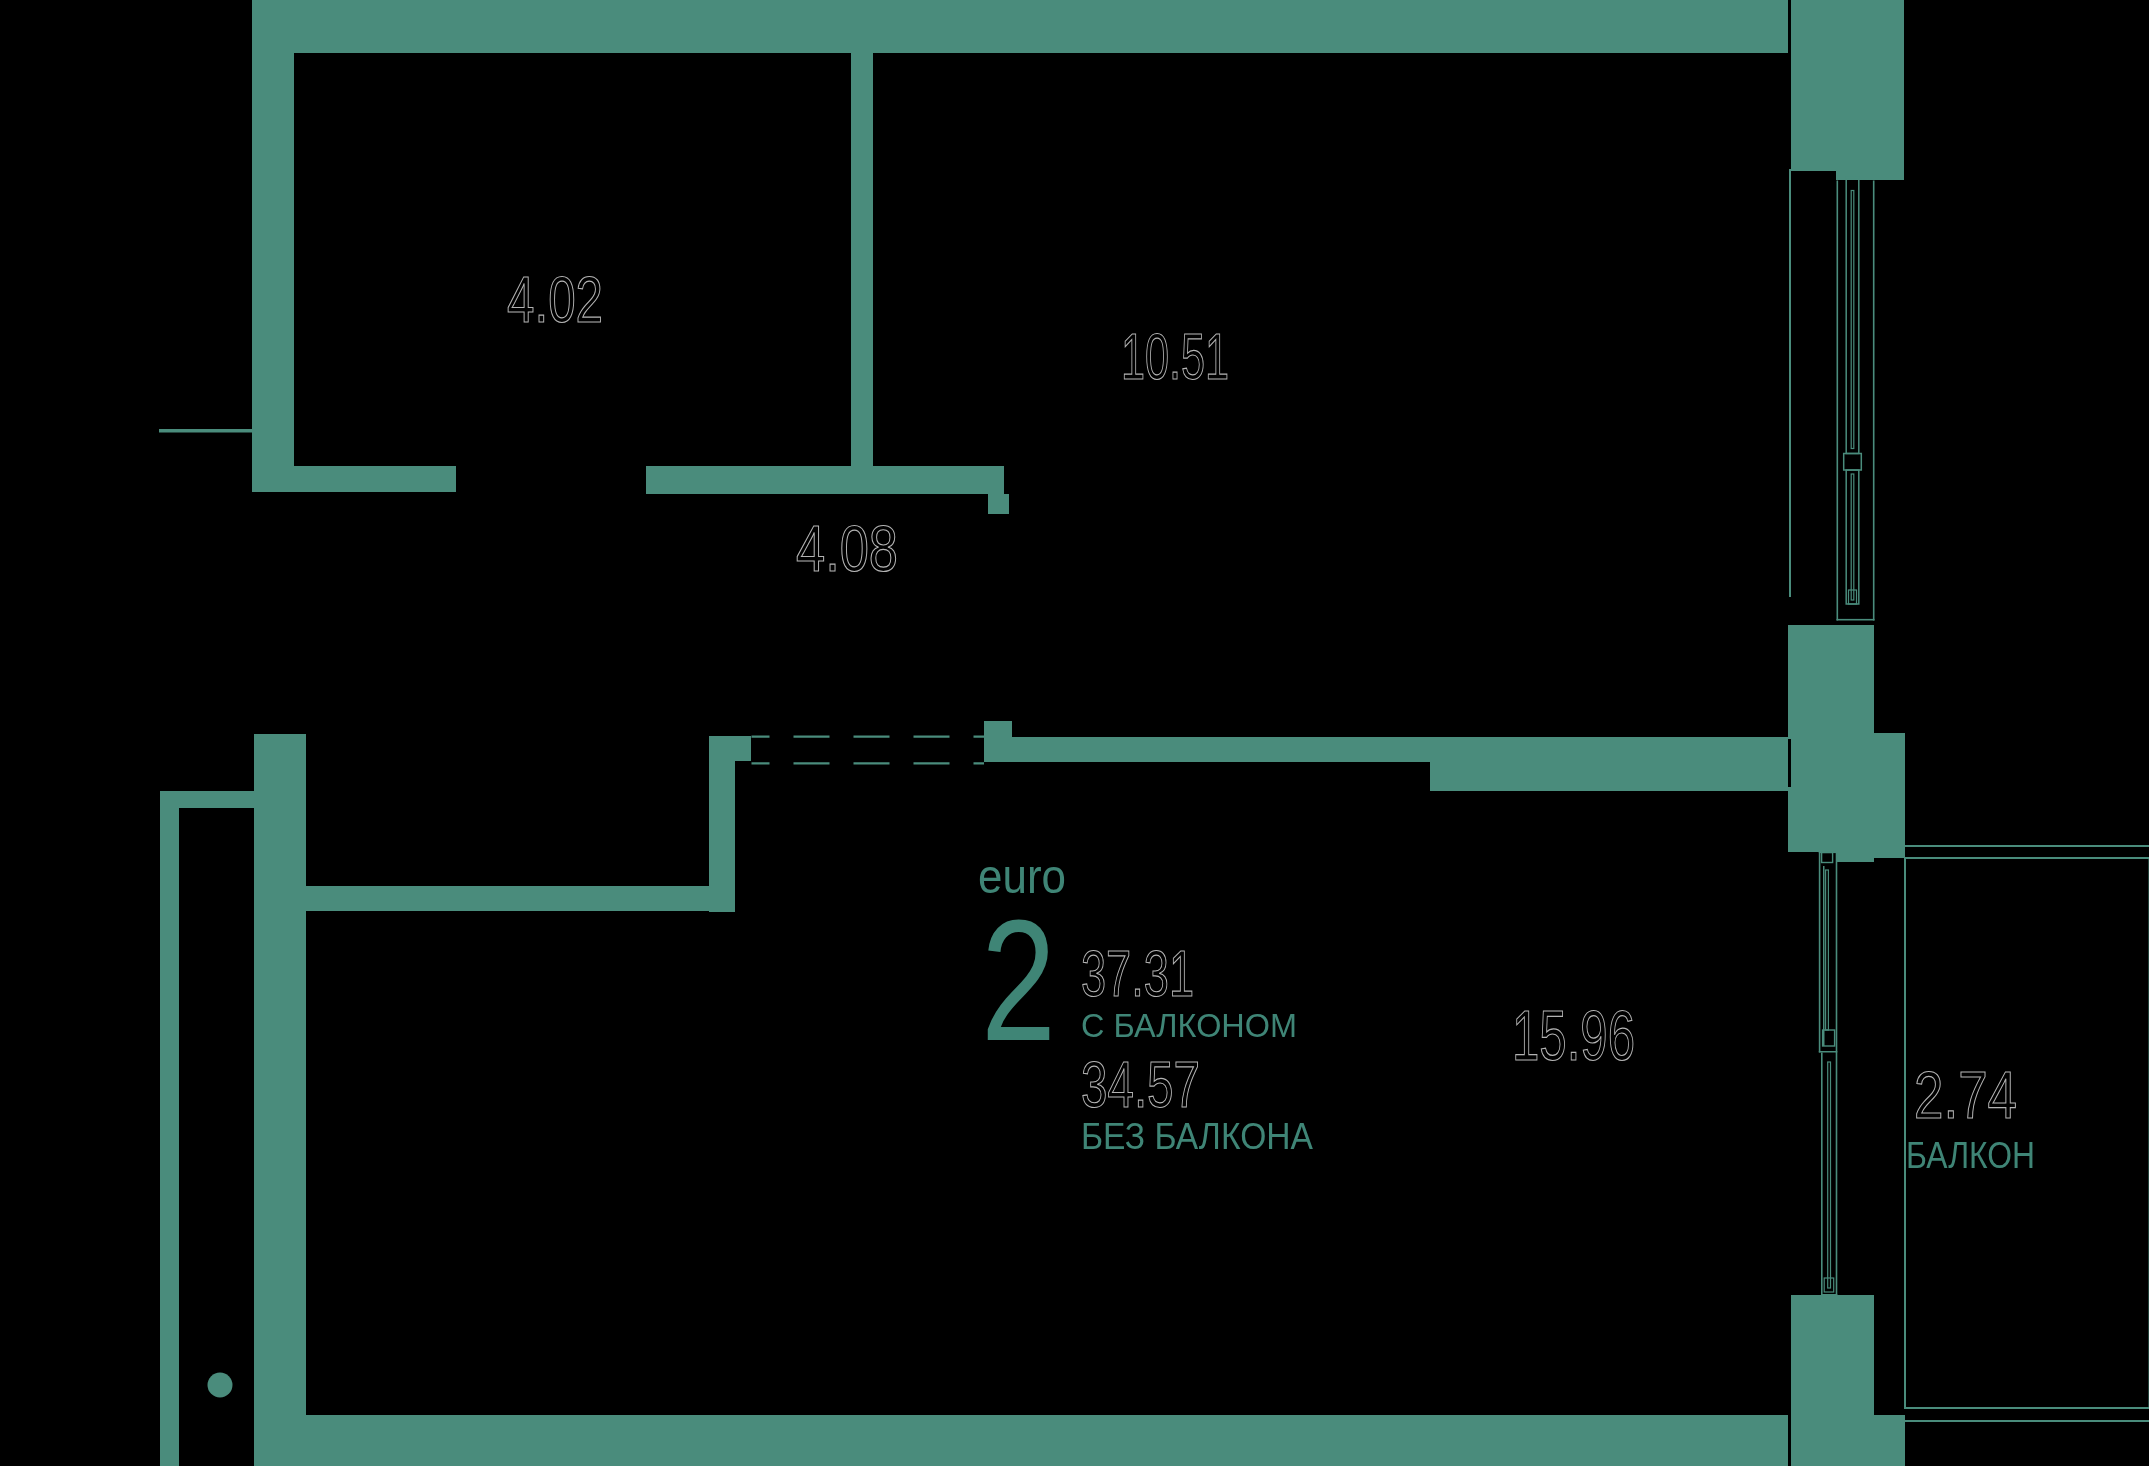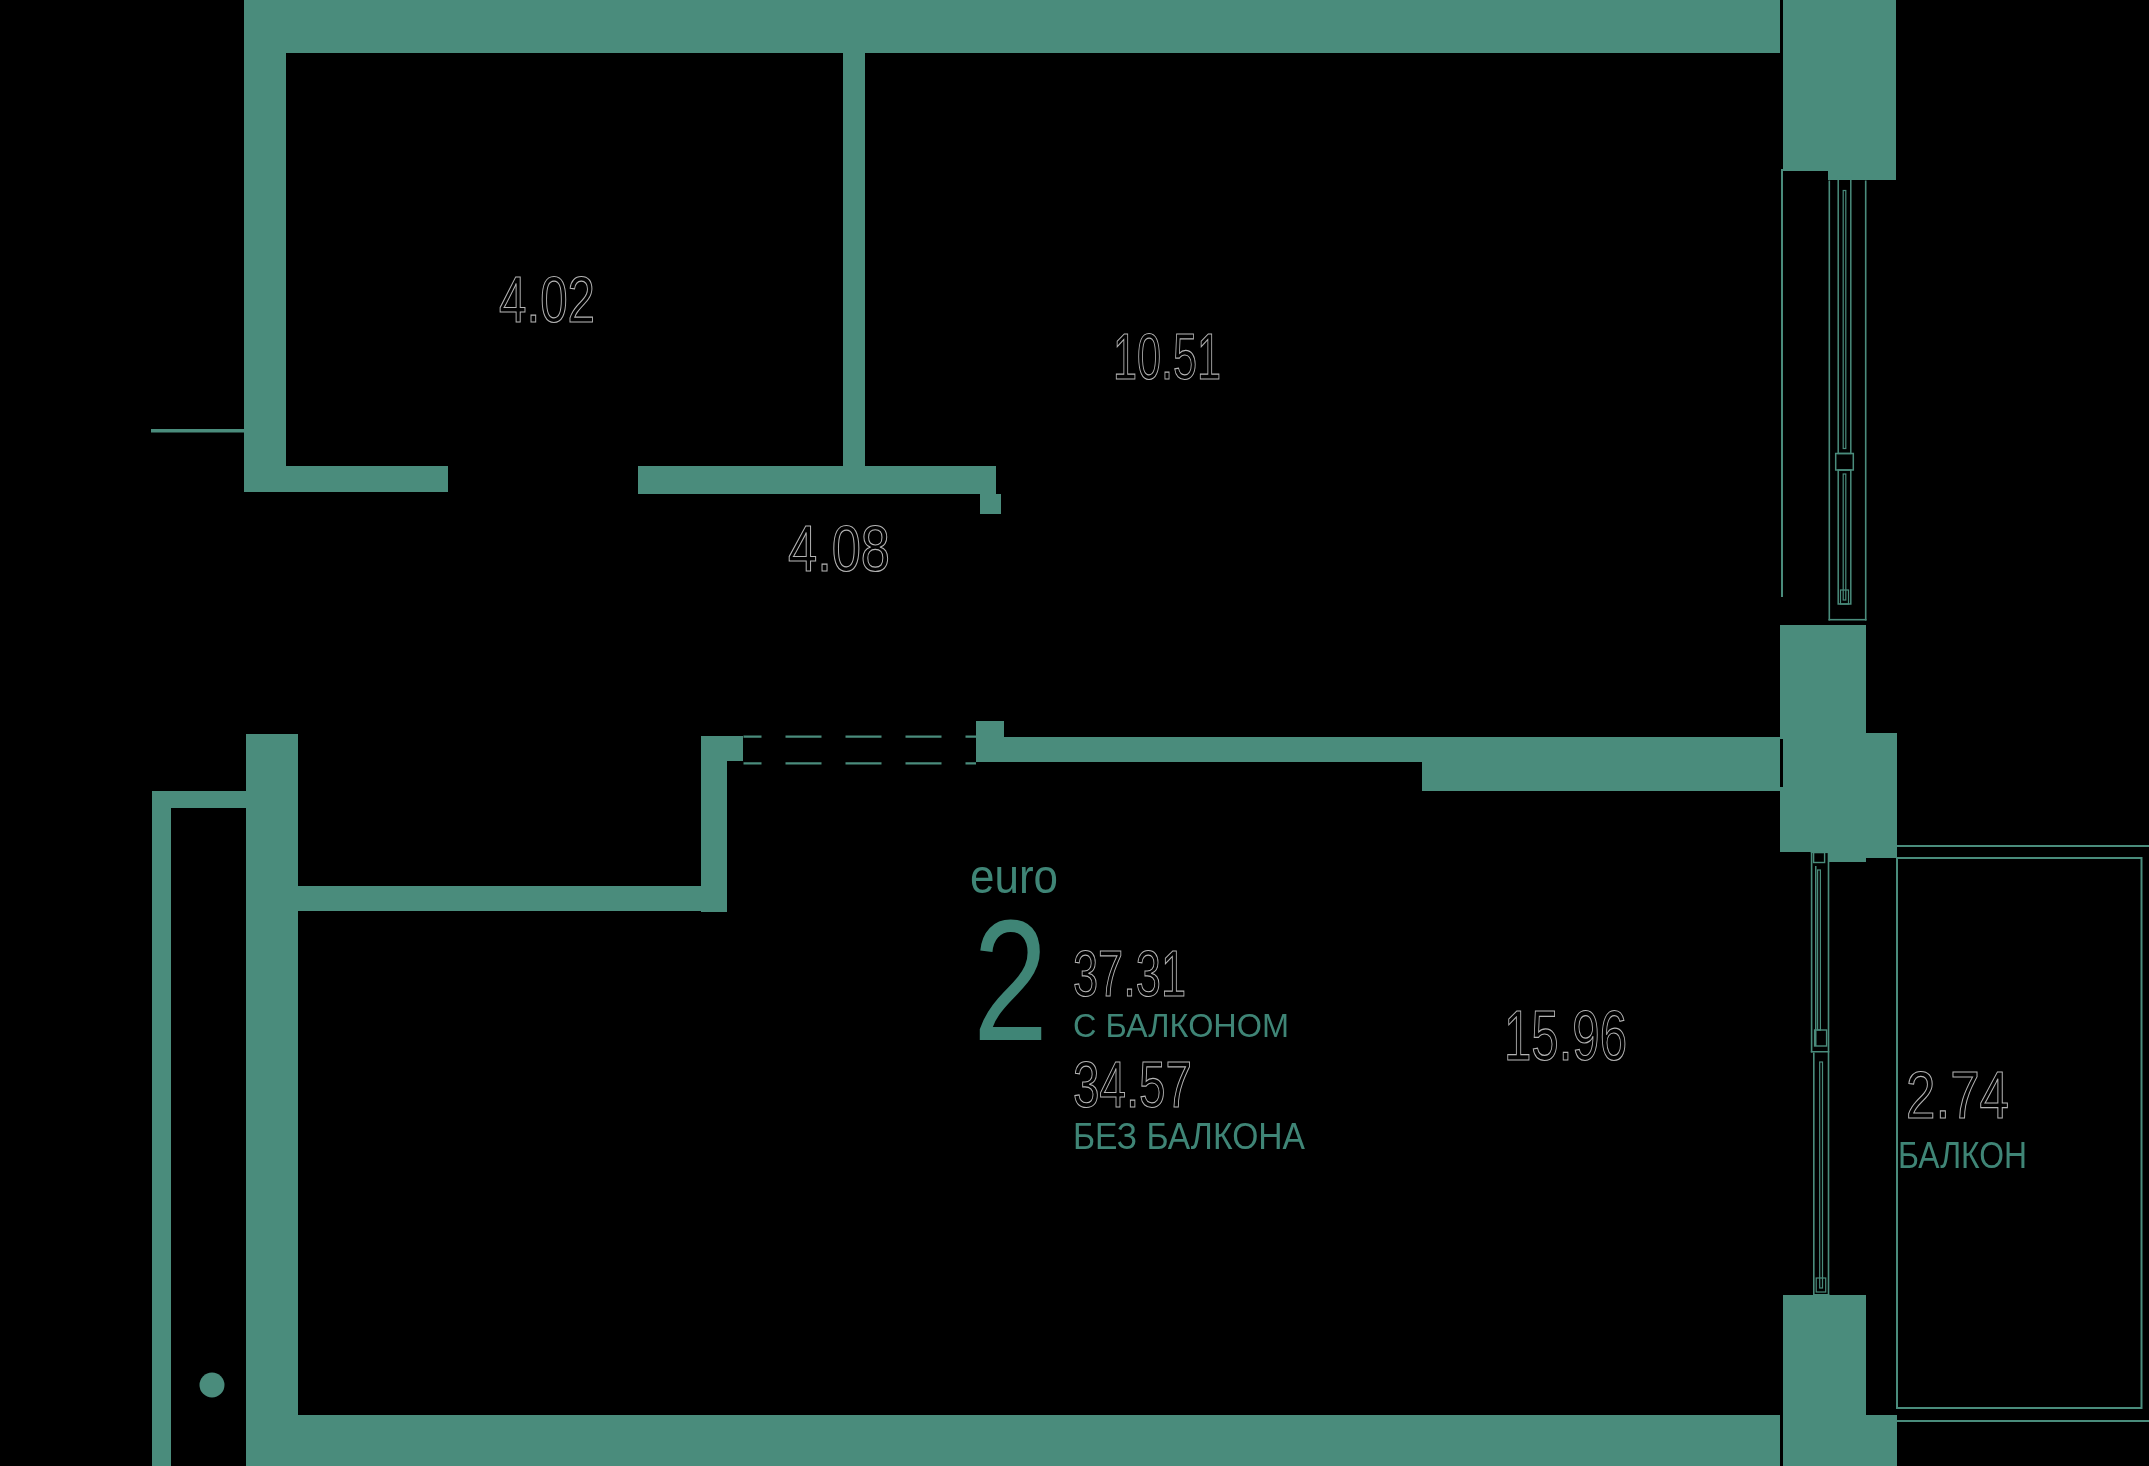--- a/index.html
+++ b/index.html
@@ -1,16 +1,16 @@
 <!DOCTYPE html>
 <html><head>
 <meta charset="utf-8">
 <style>
   html,body{margin:0;padding:0;background:#000;}
-  #plan{position:absolute;left:4px;top:0;width:1948px;height:1466px;border-radius:13px;}
+  #plan{position:absolute;left:12px;top:0;width:1948px;height:1466px;border-radius:13px;}
   svg text{font-family:"Liberation Sans", sans-serif;}
 </style>
 </head>
 <body>
 
 <div id="plan">
 <svg width="2149" height="1466" viewBox="0 0 2149 1466">
 
   <rect x="0" y="0" width="2149" height="1466" fill="#000000"></rect>
 

